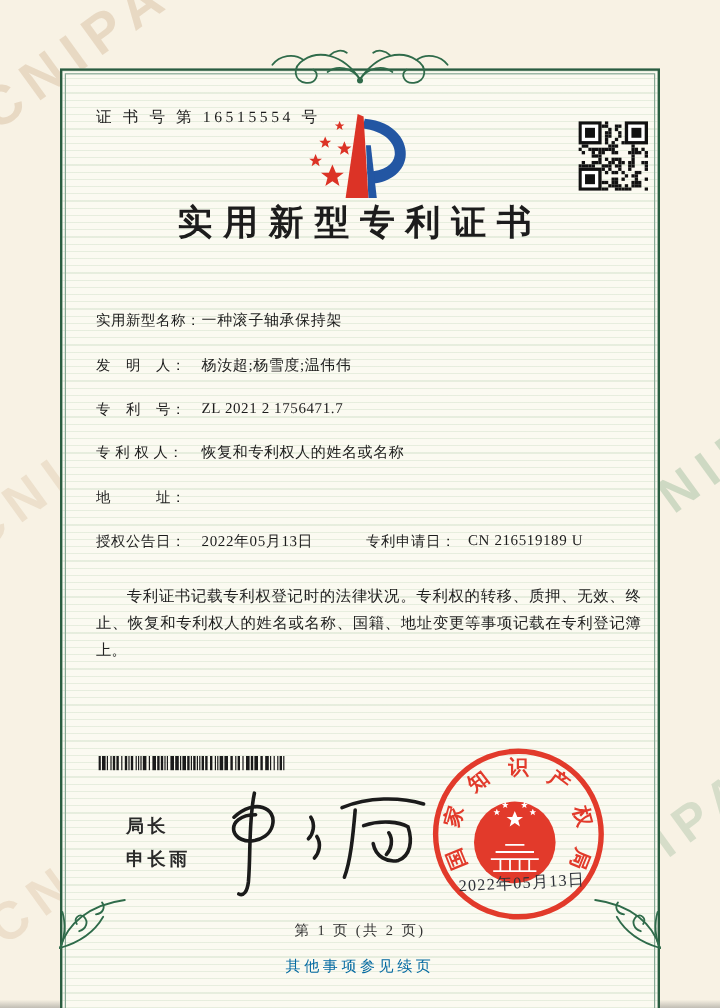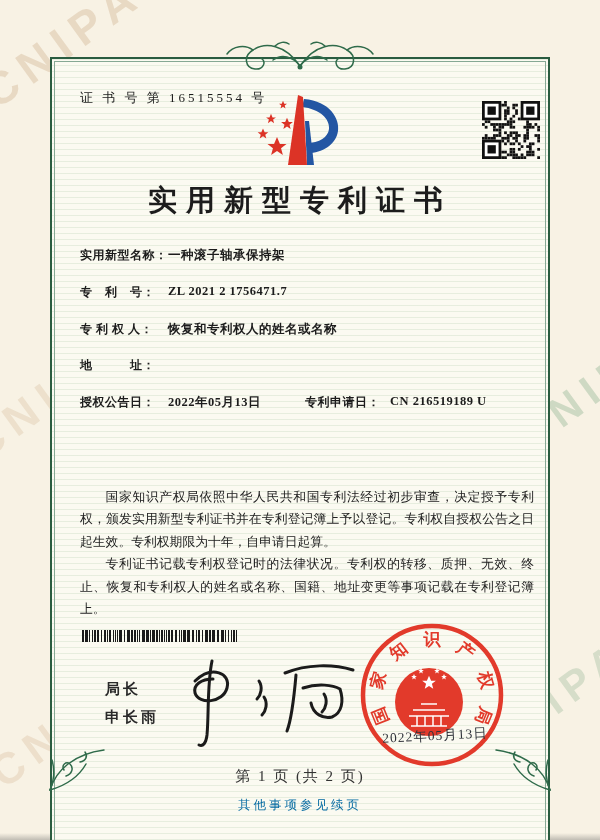--- a/index.html
+++ b/index.html
@@ -33,41 +33,41 @@
   }
   .border-inner{position:absolute;inset:2px;border:1px solid #86a894;pointer-events:none}
   .ornament{position:absolute;z-index:3}
   .orn-top{left:50%;top:36px;transform:translateX(-50%)}
   .orn-bl{left:46px;top:740px}
   .orn-br{left:492px;top:740px;transform:scaleX(-1)}
   
   .cert-no{position:absolute;left:28px;top:30px;font-size:13px;letter-spacing:3px;}
   .logo{position:absolute;left:204px;top:34px}
   .qr{position:absolute;left:430px;top:42px}
-  .title{position:absolute;left:0;top:122px;width:100%;text-align:center;
+  .title{position:absolute;left:0;top:107px;width:100%;text-align:center;
     font-size:29px;font-weight:700;letter-spacing:9px;}
-  .fields{position:absolute;left:28px;top:188px;width:456px;font-size:12.5px;font-weight:bold;}
+  .fields{position:absolute;left:28px;top:200px;width:456px;font-size:12.5px;}
   .frow{position:relative;height:36.8px;white-space:nowrap}
   .flabel{position:absolute;left:0;top:0;font-size:12px;letter-spacing:.5px}
   .fvalue{position:absolute;left:88px;top:0;letter-spacing:.5px}
   .pair2 .flabel{left:225px}
   .pair2 .fvalue{left:310px}
   .body-text{position:absolute;left:28px;top:427px;width:454px;
     font-size:12.8px;line-height:22.4px;text-align:justify;color:#222;}
   .body-text p{margin:0;text-indent:2em;}
   .barcode{position:absolute;left:30px;top:571px}
   .signer{position:absolute;left:35px;top:616px;font-family:"Liberation Sans",sans-serif;
     font-size:15px;font-weight:600;color:#2a2a2a;line-height:28px;letter-spacing:3px;margin-left:18px;}
   .signature{position:absolute;left:115px;top:582px}
   .seal{position:absolute;left:305px;top:561px}
   .seal-char{font-size:17px;font-weight:700;fill:#e23a2b;font-family:"Liberation Serif",serif}
   .seal-date{position:absolute;left:298px;top:668px;width:170px;text-align:center;
     font-size:13.5px;color:#2f333a;letter-spacing:1px;transform:rotate(-3deg);z-index:4}
   .page-num{position:absolute;left:0;top:708px;width:100%;text-align:center;
-    font-size:15px;letter-spacing:2px;color:#333}
+    font-size:12px;letter-spacing:2px;color:#333}
   .footer-note{position:absolute;left:0;top:797px;width:100%;text-align:center;
     font-size:12.5px;letter-spacing:3px;color:#0369a1;z-index:2}
   .gr{stroke:#2f6b4a;fill:none;stroke-width:1.5;stroke-linecap:round}
 </style>
 </head>
 <body>
 
 <svg width="0" height="0" style="position:absolute">
   <defs>
     <path id="star" d="M0,-10 2.94,-3.09 9.51,-3.09 4.05,1.18 5.88,8.09 0,4 -5.88,8.09 -4.05,1.18 -9.51,-3.09 -2.94,-3.09 Z"></path>
@@ -239,20 +239,24 @@
       </svg>
 
     <div class="title">实用新型专利证书</div>
 
     <div class="fields">
       <div class="frow">
         <span class="flabel">实用新型名称：</span>
         <span class="fvalue">一种滚子轴承保持架</span>
       </div>
       <div class="frow">
+        <span class="flabel">发　明　人：</span>
+        <span class="fvalue">杨汝超;杨雪度;温伟伟</span>
+      </div>
+      <div class="frow">
         <span class="flabel">专　利　号：</span>
         <span class="fvalue">ZL 2021 2 1756471.7</span>
       </div>
       <div class="frow">
         <span class="flabel">专 利 权 人：</span>
         <span class="fvalue">恢复和专利权人的姓名或名称</span>
       </div>
       <div class="frow">
         <span class="flabel">地　　　址：</span>
       </div>
@@ -260,21 +264,20 @@
         <span class="flabel">授权公告日：</span>
         <span class="fvalue">2022年05月13日</span>
         <span class="pair2">
           <span class="flabel">专利申请日：</span>
           <span class="fvalue">CN 216519189 U</span>
         </span>
       </div>
     </div>
 
     <div class="body-text">
-      <p>国家知识产权局依照中华人民共和国专利法经过初步审查，决定授予专利权，颁发实用新型专利证书并在专利登记簿上予以登记。专利权自授权公告之日起生效。专利权期限为十年，自申请日起算。</p>
       <p>专利证书记载专利权登记时的法律状况。专利权的转移、质押、无效、终止、恢复和专利权人的姓名或名称、国籍、地址变更等事项记载在专利登记簿上。</p>
     </div>
 
     <svg class="barcode" id="barcode-svg" width="158" height="12" viewBox="0 0 158 12">
         <rect x="0" y="0" w="2" width="2" height="12" fill="#1a1a1a"></rect>
         <rect x="3" y="0" w="3" width="3" height="12" fill="#1a1a1a"></rect>
         <rect x="7" y="0" w="1" width="1" height="12" fill="#1a1a1a"></rect>
         <rect x="10" y="0" w="1" width="1" height="12" fill="#1a1a1a"></rect>
         <rect x="12" y="0" w="2" width="2" height="12" fill="#1a1a1a"></rect>
         <rect x="15" y="0" w="2" width="2" height="12" fill="#1a1a1a"></rect>

